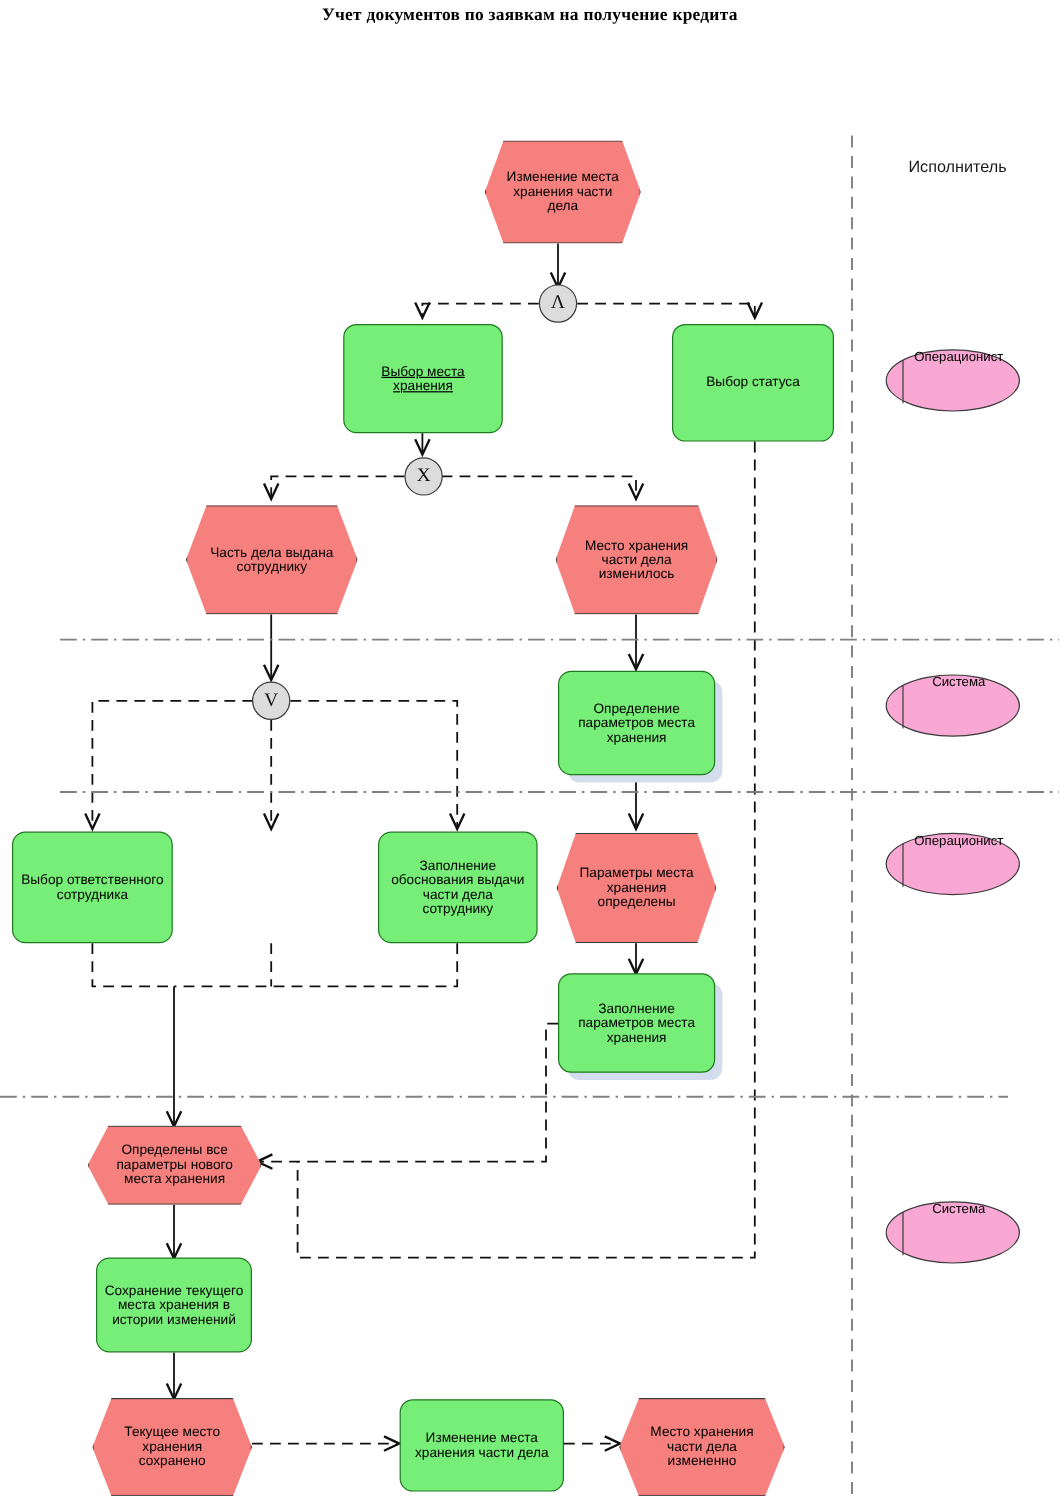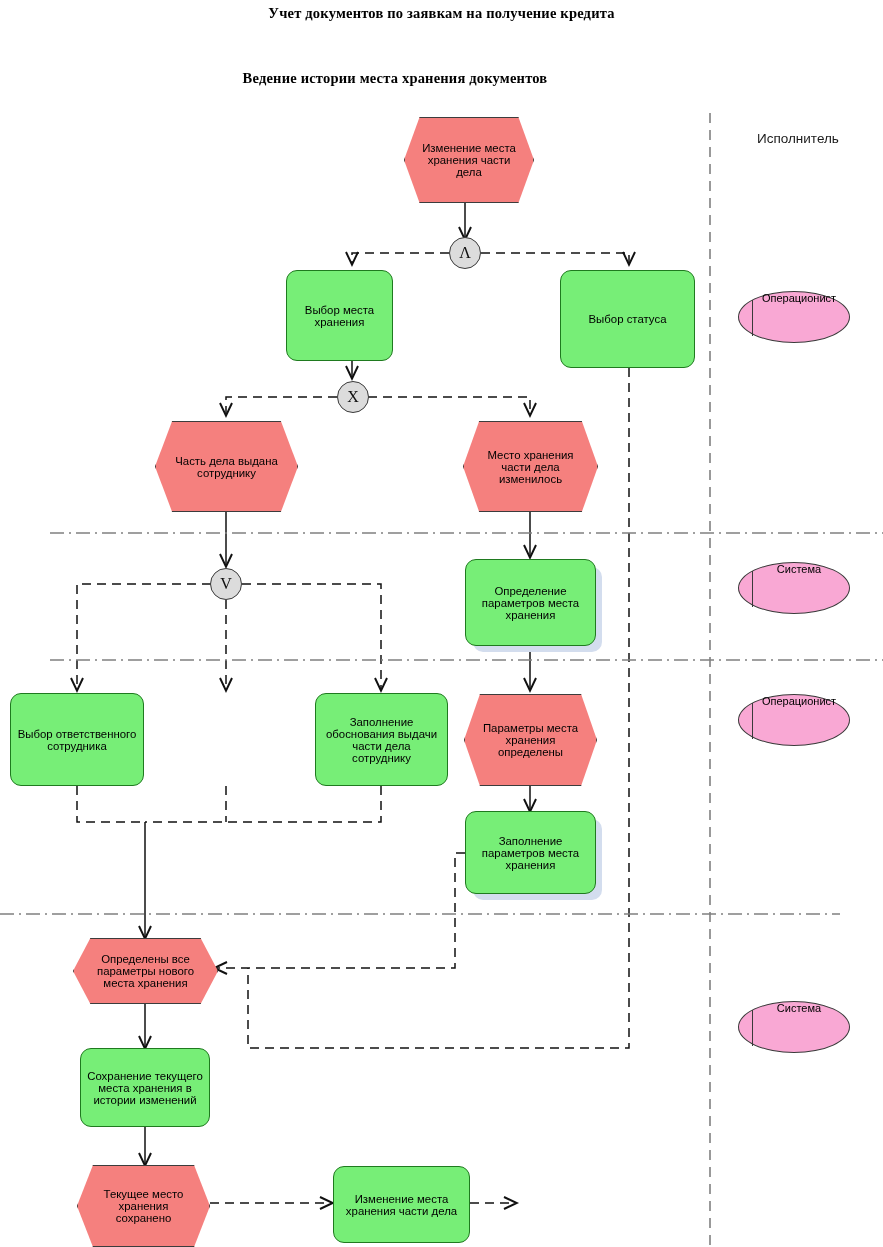--- a/index.html
+++ b/index.html
@@ -111,21 +111,20 @@
     border-left: 1.2px solid #3a3a3a;
   }
   .org .lbl { padding-left: 10px; }
 </style>
 </head>
 <body>
 
 <div id="page">
 
   <div class="title-main">Учет документов по заявкам на получение кредита</div>
-  <div class="title-sub">Ведение истории места хранения  документов</div>
 
   <svg id="wires" viewBox="0 0 883 1247">
     <defs>
       <marker id="arw" markerWidth="12" markerHeight="12" refX="9" refY="5" orient="auto">
         <path d="M1,1 L9.5,5 L1,9" fill="none" stroke="#111" stroke-width="1.3"></path>
       </marker>
     </defs>
     <g fill="none" stroke="#111111" stroke-width="1.5">
 
       <path d="M465,203 L465,239" marker-end="url(#arw)"></path>
@@ -184,21 +183,21 @@
   </svg>
 
   <div class="node evt" style="left:404px; top:117px; width:130px; height:86px;">
     <span>Изменение места хранения части дела</span>
   </div>
 
   <div class="gw" style="left:449px; top:237px;">
     <span>Λ</span>
   </div>
 
-  <div class="node func" style="left:286px; top:270px; width:107px; height:91px;">
+  <div class="node func" style="left:286px; top:270px; width:133px; height:91px;text-decoration:underline;">
     <span>Выбор места хранения</span>
   </div>
 
   <div class="node func" style="left:560px; top:270px; width:135px; height:98px;">
     <span>Выбор статуса</span>
   </div>
 
   <div class="gw" style="left:337px; top:381px;">
     <span>X</span>
   </div>
@@ -245,20 +244,23 @@
   </div>
 
   <div class="node evt" style="left:77px; top:1165px; width:133px; height:82px;">
     <span>Текущее место хранения сохранено</span>
   </div>
 
   <div class="node func" style="left:333px; top:1166px; width:137px; height:77px;">
     <span>Изменение места хранения части дела</span>
   </div>
 
+  <div class="node evt" style="left:516px; top:1165px; width:138px; height:82px;">
+    <span>Место хранения части дела измененно</span>
+  </div>
 
   <div class="lane-header" style="left:757px; top:131px;">Исполнитель</div>
 
   <div class="org" style="left:738px; top:291px;">
     <span class="bar"></span>
     <span class="lbl">Операционист</span>
   </div>
 
   <div class="org" style="left:738px; top:562px;">
     <span class="bar"></span>

